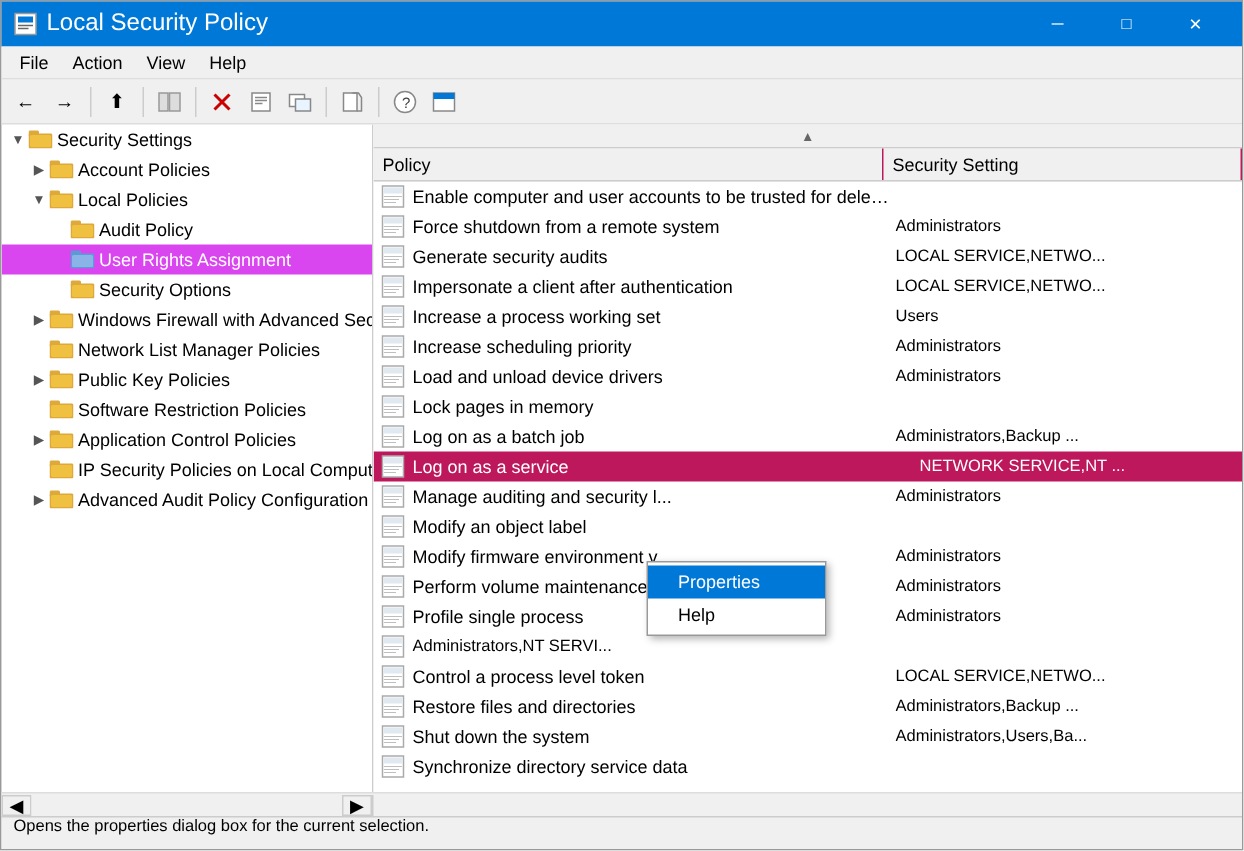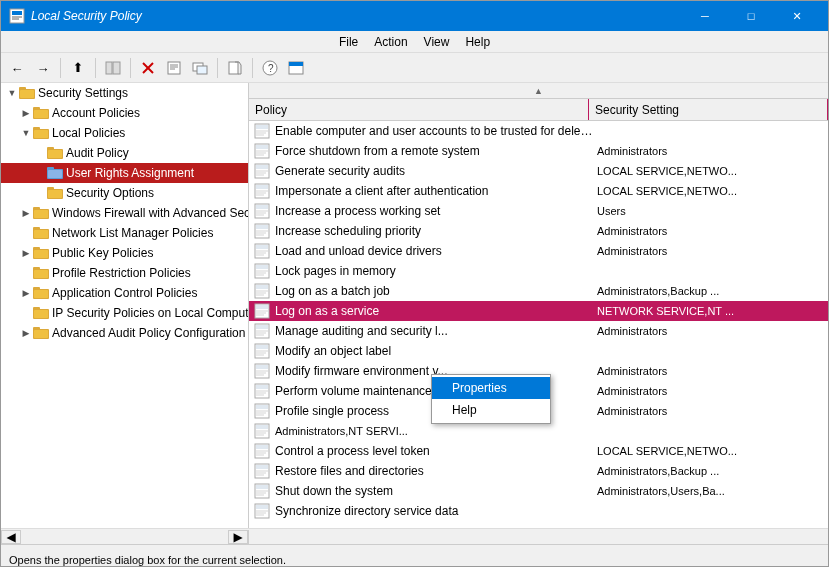--- a/index.html
+++ b/index.html
@@ -2,62 +2,62 @@
 <html><head>
   <meta charset="utf-8">
   <style>
     * { box-sizing: border-box; margin: 0; padding: 0; }
     body { font-family: 'Segoe UI', Tahoma, sans-serif; font-size: 12px; background: #f0f0f0; width: 829px; height: 567px; overflow: hidden; }
     
     .window { width: 829px; height: 567px; background: #f0f0f0; border: 1px solid #999; display: flex; flex-direction: column; }
     
     .title-bar { background: #0078d7; color: white; height: 30px; display: flex; align-items: center; padding: 0 8px; user-select: none; }
     .title-bar-icon { width: 16px; height: 16px; margin-right: 6px; display: flex; align-items: center; justify-content: center; }
-    .title-bar-title { flex: 1; font-size: 12px; font-style: italic; }
+    .title-bar-title { flex: 1; font-size: 16px; }
     .title-bar-controls { display: flex; gap: 0; }
     .title-btn { width: 46px; height: 30px; display: flex; align-items: center; justify-content: center; cursor: pointer; font-size: 11px; color: white; }
 
-    .menu-bar { height: 22px; background: #f0f0f0; display: flex; align-items: center; padding: 0 4px; border-bottom: 1px solid #ddd; justify-content: center; }
+    .menu-bar { height: 22px; background: #f0f0f0; display: flex; align-items: center; padding: 0 4px; border-bottom: 1px solid #ddd; }
     .menu-item { padding: 2px 8px; cursor: pointer; font-size: 12px; }
 
     .toolbar { height: 30px; background: #f0f0f0; display: flex; align-items: center; padding: 0 4px; border-bottom: 1px solid #ddd; gap: 2px; }
     .toolbar-btn { width: 24px; height: 24px; display: flex; align-items: center; justify-content: center; border: 1px solid transparent; cursor: pointer; font-size: 13px; }
     .toolbar-sep { width: 1px; height: 20px; background: #ccc; margin: 0 3px; }
 
     .main-area { display: flex; flex: 1; overflow: hidden; }
     
     .left-panel { width: 248px; min-width: 248px; background: white; border-right: 1px solid #ccc; overflow-y: auto; overflow-x: hidden; }
     
     .right-panel { flex: 1; background: white; display: flex; flex-direction: column; overflow: hidden; position: relative; }
     
     .tree-item { display: flex; align-items: center; height: 20px; padding-left: 4px; cursor: pointer; white-space: nowrap; overflow: hidden; }
-    .tree-item.selected { background: #b91c1c; color: white; }
+    .tree-item.selected { background: #d946ef; color: white; }
     
     .tree-indent-0 { padding-left: 4px; }
     .tree-indent-1 { padding-left: 18px; }
     .tree-indent-2 { padding-left: 32px; }
     
     .expand-icon { width: 14px; height: 14px; display: inline-flex; align-items: center; justify-content: center; font-size: 9px; color: #555; flex-shrink: 0; }
     
     .list-header { display: flex; background: #f0f0f0; border-bottom: 1px solid #ccc; height: 22px; }
     .list-header-col { display: flex; align-items: center; padding: 0 6px; font-size: 12px; font-weight: normal; border-right: 1px solid #be185d; cursor: pointer; user-select: none; }
     .col-policy { flex: 0 0 340px; }
     .col-security { flex: 1; }
 
     .list-area { flex: 1; overflow-y: auto; overflow-x: hidden; position: relative; }
     .list-item { display: flex; align-items: center; height: 20px; cursor: pointer; border-bottom: none; }
     .list-item.context-selected { background: #be185d; color: white; }
     
     .list-item-icon { width: 18px; height: 18px; margin: 0 4px; flex-shrink: 0; display: flex; align-items: center; justify-content: center; }
     .list-item-name { flex: 0 0 322px; white-space: nowrap; overflow: hidden; text-overflow: ellipsis; font-size: 12px; padding-right: 4px; }
     .list-item-value { flex: 1; font-size: 11px; white-space: nowrap; overflow: hidden; text-overflow: ellipsis; color: #d32f2f; }
-    .list-item.context-selected .list-item-value { color: white; }
+    .list-item.context-selected .list-item-value { color: white; margin-left: 16px; }
     .list-item-value.normal { color: #000; }
 
-    .status-bar { height: 22px; background: #f0f0f0; border-top: 1px solid #ccc; display: flex; align-items: flex-end; padding: 0 8px; font-size: 11px; }
+    .status-bar { height: 22px; background: #f0f0f0; border-top: 1px solid #ccc; display: flex; align-items: flex-start; padding: 0 8px; font-size: 11px; }
 
     
     ::-webkit-scrollbar { width: 16px; height: 16px; }
     ::-webkit-scrollbar-track { background: #f0f0f0; }
     ::-webkit-scrollbar-thumb { background: #c0c0c0; border: 1px solid #a0a0a0; }
 
     
     .context-menu { position: absolute; background: white; border: 1px solid #999; box-shadow: 2px 2px 5px rgba(0,0,0,0.3); z-index: 100; min-width: 120px; padding: 2px 0; }
     .context-menu-item { padding: 4px 20px; cursor: pointer; font-size: 12px; white-space: nowrap; }
     .context-menu-item:hover, .context-menu-item.active { background: #0078d7; color: white; }
@@ -265,21 +265,21 @@
 
       <div class="tree-item tree-indent-1">
         <span class="expand-icon" style="visibility:hidden;">▶</span>
         <span style="margin-right:3px;">
           <svg width="16" height="14" viewBox="0 0 16 14">
               <rect x="0" y="4" width="16" height="10" fill="#dca93a" rx="1"></rect>
               <rect x="0" y="2" width="7" height="4" fill="#dca93a" rx="1"></rect>
               <rect x="1" y="5" width="14" height="8" fill="#f0c040" rx="1"></rect>
             </svg>
         </span>
-        <span>Profile Restriction Policies</span>
+        <span>Software Restriction Policies</span>
       </div>
 
       <div class="tree-item tree-indent-1">
         <span class="expand-icon">▶</span>
         <span style="margin-right:3px;">
           <svg width="16" height="14" viewBox="0 0 16 14">
               <rect x="0" y="4" width="16" height="10" fill="#dca93a" rx="1"></rect>
               <rect x="0" y="2" width="7" height="4" fill="#dca93a" rx="1"></rect>
               <rect x="1" y="5" width="14" height="8" fill="#f0c040" rx="1"></rect>
             </svg>

